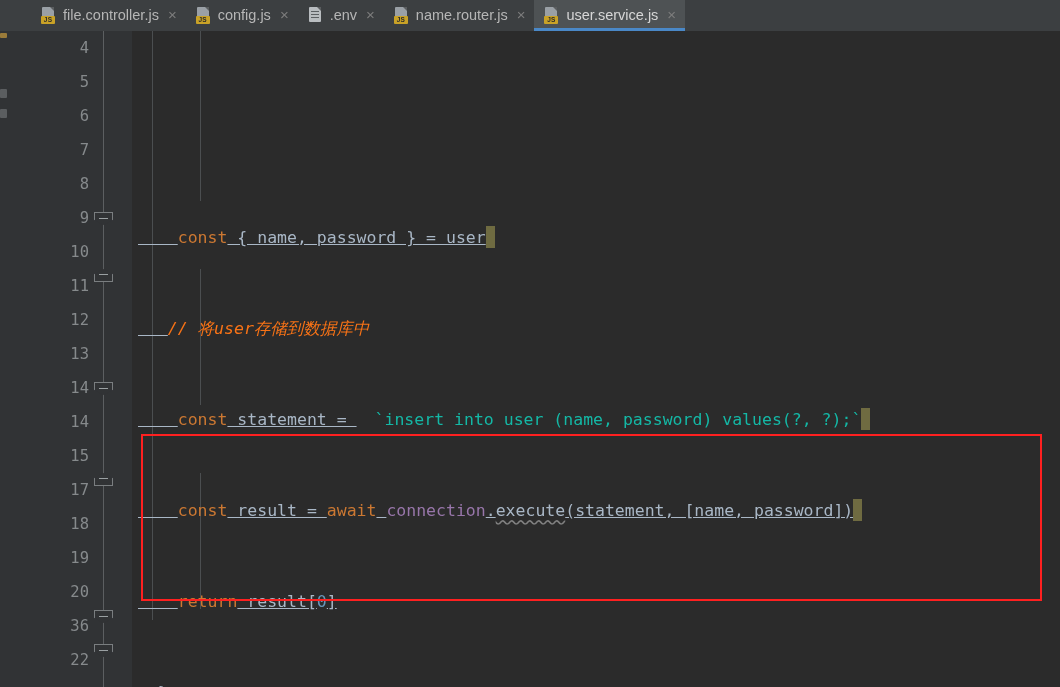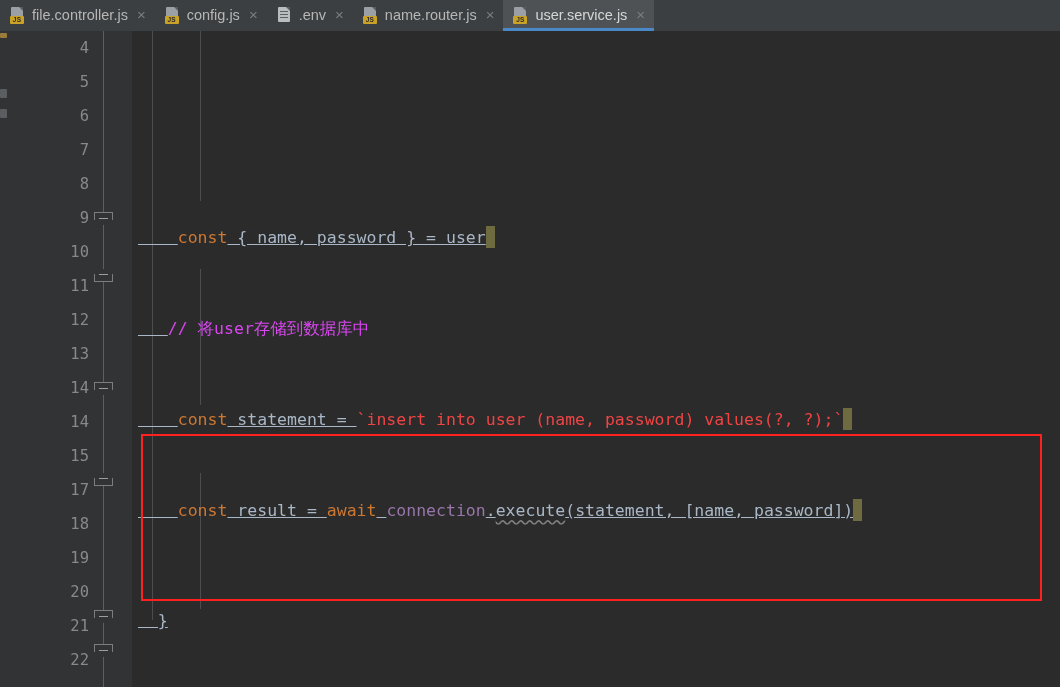--- a/index.html
+++ b/index.html
@@ -16,20 +16,21 @@
 
   
   .tabbar {
     position: relative;
     height: 31px;
     background: #3c3f41;
     display: flex;
     align-items: stretch;
     box-sizing: border-box;
     overflow: hidden;
+    padding-left: 31px;
   }
   .tab {
     display: flex;
     align-items: center;
     gap: 6px;
     padding: 0 9px 0 10px;
     position: relative;
     font-family: "Liberation Sans", sans-serif;
     font-size: 14.5px;
     color: #b6b6b6;
@@ -219,24 +220,24 @@
   
   .guide {
     position: absolute;
     top: 0; bottom: 0;
     width: 1px;
     background: #4b4e50;
   }
 
   
   .kw   { color: #cc7832; }
-  .str  { color: #ef4444; }
+  .str  { color: #14b8a6; margin-left: 18px; }
   .prop { color: #9876aa; }
   .num  { color: #6897bb; }
-  .cmt  { color: #d946ef; }
+  .cmt  { color: #f97316; font-style: italic; }
   .txtc { color: #a9b7c6; text-decoration: underline; }
 
   .squig {
     text-decoration: underline;
     text-decoration-style: wavy;
     text-decoration-color: #808080;
     text-underline-offset: 3px;
   }
 
   
@@ -328,21 +329,21 @@
       <div class="ln">11</div>
       <div class="ln">12</div>
       <div class="ln">13</div>
       <div class="ln">14</div>
       <div class="ln">14</div>
       <div class="ln">15</div>
       <div class="ln">17</div>
       <div class="ln">18</div>
       <div class="ln">19</div>
       <div class="ln">20</div>
-      <div class="ln">21</div>
+      <div class="ln">36</div>
       <div class="ln">22</div>
       <div class="ln">23</div>
     </div>
 
     <div class="foldrail"></div>
 
     <div class="foldmark endmark" style="top:181px;"></div>
 
     <div class="foldmark startmark" style="top:238px;"></div>
 
@@ -367,20 +368,21 @@
 
     
     <div class="line"><span class="txtc">    </span><span class="kw">const</span><span class="txtc"> { name, password } = user</span><span class="eolmark"></span></div>
     
     <div class="line"><span class="txtc">   </span><span class="cmt">// 将user存储到数据库中</span></div>
     
     <div class="line"><span class="txtc">    </span><span class="kw">const</span><span class="txtc"> statement = </span><span class="str">`insert into user (name, password) values(?, ?);`</span><span class="eolmark"></span></div>
     
     <div class="line"><span class="txtc">    </span><span class="kw">const</span><span class="txtc"> result = </span><span class="kw">await</span><span class="txtc"> </span><span class="prop">connection</span><span class="txtc">.</span><span class="txtc squig">execute</span><span class="txtc">(statement, [name, password])</span><span class="eolmark"></span></div>
     
+    <div class="line"><span class="txtc">    </span><span class="kw">return</span><span class="txtc"> result[</span><span class="num">0</span><span class="txtc">]</span></div>
     
     <div class="line"><span class="txtc">  }</span></div>
     
     
     
     
     
     
     
     

